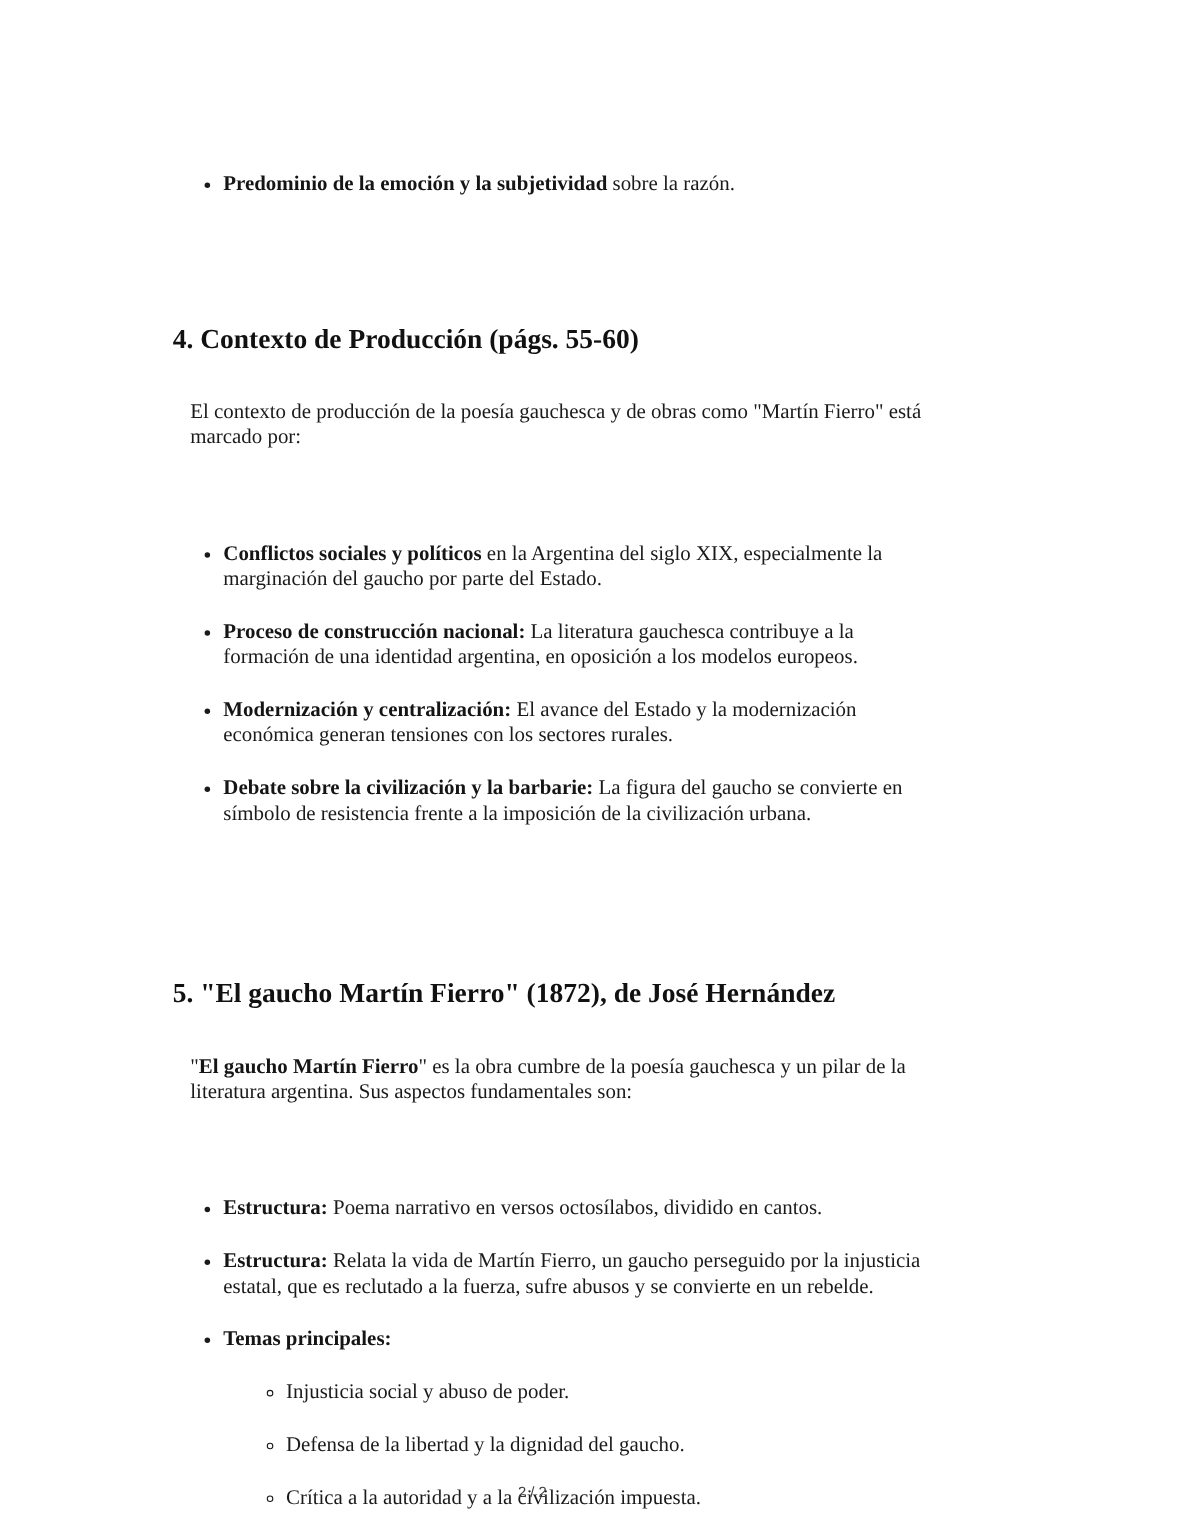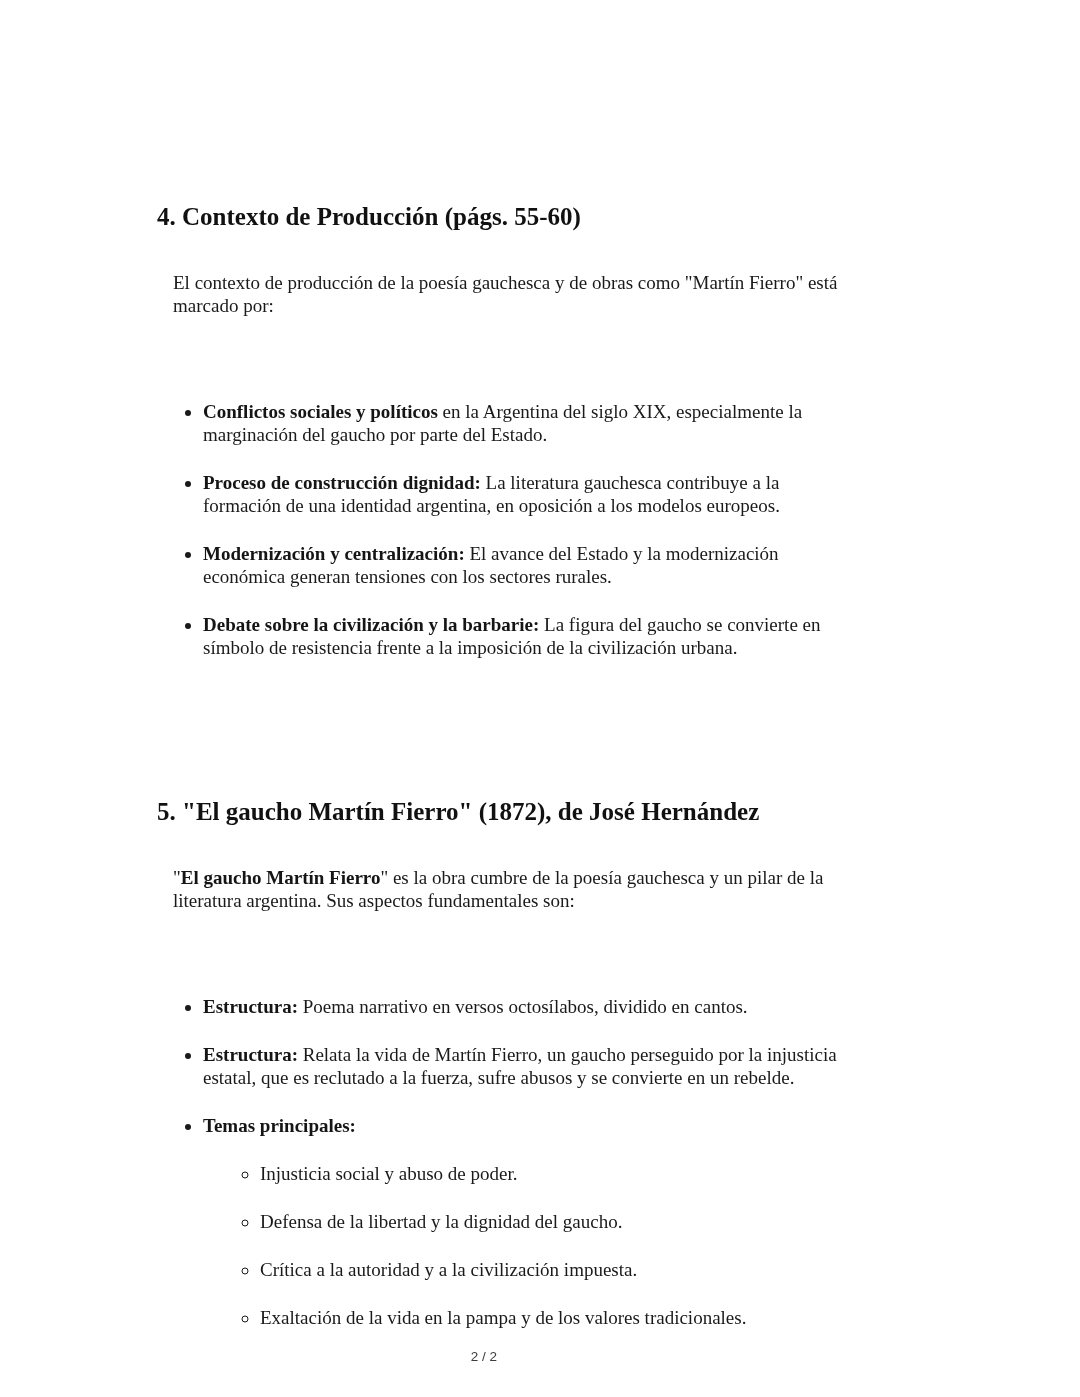--- a/index.html
+++ b/index.html
@@ -57,29 +57,32 @@
     font-size: 13.5px;
     line-height: 16px;
     color: #3d3d3d;
   }
 </style>
 </head>
 <body>
 
 <div class="page-content">
 
+  <ul class="l1 intro">
+    <li><strong>Predominio de la emoción y la subjetividad</strong><span> sobre la razón.</span></li>
+  </ul>
 
   <section>
     <h2>4. Contexto de Producción (págs. 55-60)</h2>
     <p>El contexto de producción de la poesía gauchesca y de obras como "Martín Fierro" está
 marcado por:</p>
     <ul class="l1">
       <li><strong>Conflictos sociales y políticos</strong><span> en la Argentina del siglo XIX, especialmente la
 marginación del gaucho por parte del Estado.</span></li>
-      <li><strong>Proceso de construcción dignidad:</strong><span> La literatura gauchesca contribuye a la
+      <li><strong>Proceso de construcción nacional:</strong><span> La literatura gauchesca contribuye a la
 formación de una identidad argentina, en oposición a los modelos europeos.</span></li>
       <li><strong>Modernización y centralización:</strong><span> El avance del Estado y la modernización
 económica generan tensiones con los sectores rurales.</span></li>
       <li><strong>Debate sobre la civilización y la barbarie:</strong><span> La figura del gaucho se convierte en
 símbolo de resistencia frente a la imposición de la civilización urbana.</span></li>
     </ul>
   </section>
 
   <section>
     <h2>5. "El gaucho Martín Fierro" (1872), de José Hernández</h2>

